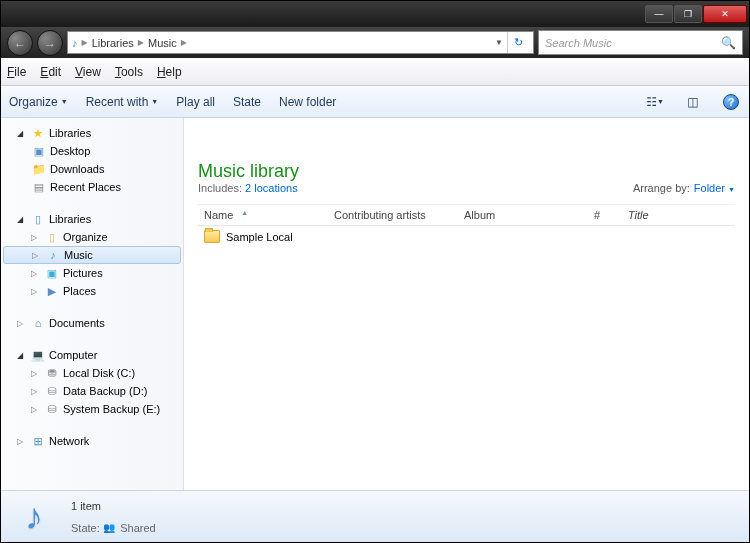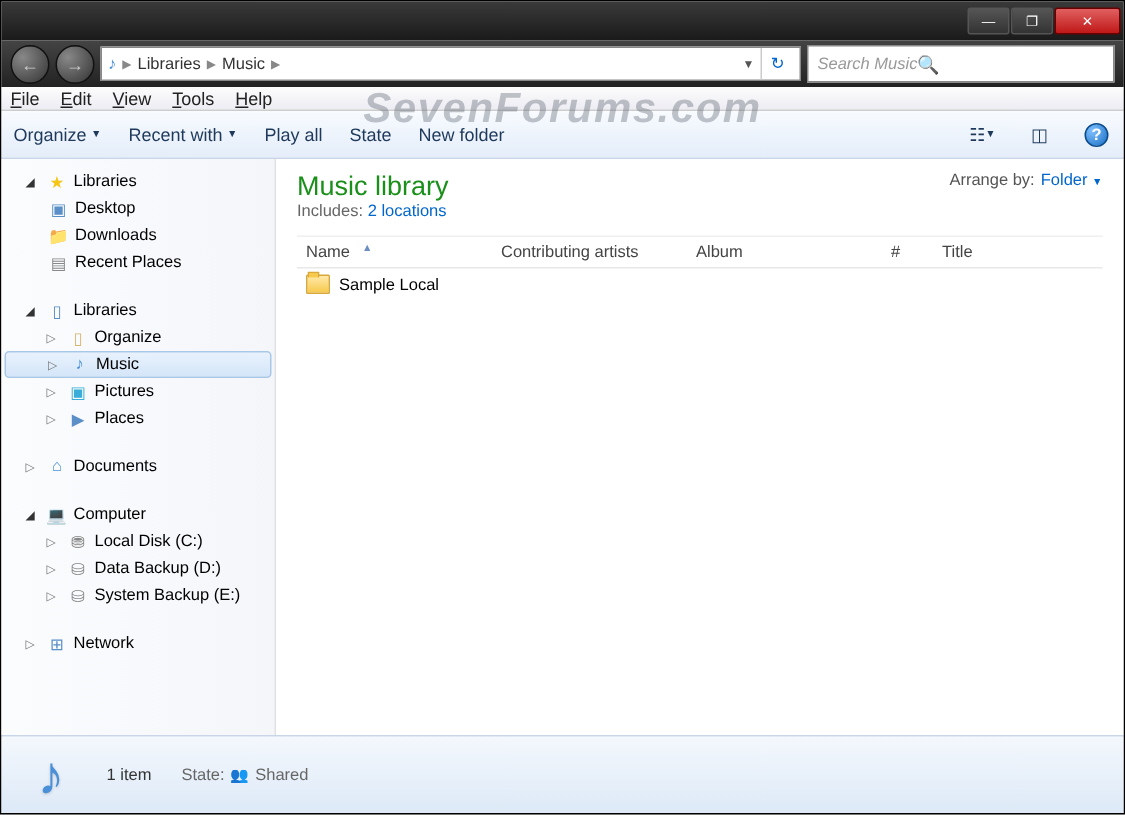--- a/index.html
+++ b/index.html
@@ -9,24 +9,24 @@
     .titlebar { height: 26px; background: linear-gradient(to bottom, #3a3a3a, #1a1a1a); display: flex; justify-content: flex-end; align-items: center; padding: 0 2px; gap: 1px; }
     .tb-btn { width: 28px; height: 18px; border: 1px solid #555; border-radius: 2px; display: flex; align-items: center; justify-content: center; font-size: 9px; color: #fff; cursor: pointer; }
     .tb-close { width: 44px; background: linear-gradient(to bottom, #e06060, #c01818); border-color: #6a0000; }
     .tb-min, .tb-max { background: linear-gradient(to bottom, #555, #333); }
 
     .navbar { height: 31px; background: linear-gradient(to bottom, #444, #222); display: flex; align-items: center; padding: 2px 6px; gap: 4px; }
     .nav-btn { width: 26px; height: 26px; border-radius: 50%; background: radial-gradient(circle at 30% 30%, #888, #333); border: 1px solid #111; display: flex; align-items: center; justify-content: center; color: #ccc; font-size: 12px; cursor: pointer; }
     .addrbar { flex: 1; height: 23px; background: #fff; border: 1px solid #888; display: flex; align-items: center; padding: 0 4px; font-size: 11px; color: #333; gap: 4px; }
     .addrbar .sep { color: #888; font-size: 8px; }
     .addr-ref { width: 22px; display:flex; justify-content:center; border-left:1px solid #ccc; height:100%; align-items:center; color:#06c; font-size:11px;}
-    .searchbar { width: 205px; height: 25px; background: #fff; border: 1px solid #888; display: flex; align-items: center; padding: 0 6px; font-size: 11px; color: #999; font-style: italic; }
+    .searchbar { width: 205px; height: 25px; background: #fff; border: 1px solid #888; display: flex; align-items: center; padding: 0 6px; font-size: 11px; color: #999; font-style: italic; justify-content:space-between;}
     .searchbar .mag { color:#555; font-style:normal; font-size:12px;}
 
-    .menubar { height: 16px; background: linear-gradient(to bottom, #fdfdfd, #ececf3); border-bottom: 1px solid #ccc; display: flex; align-items: center; padding: 0 6px; gap: 14px; font-size: 12px; color: #222; }
+    .menubar { height: 28px; background: linear-gradient(to bottom, #fdfdfd, #ececf3); border-bottom: 1px solid #ccc; display: flex; align-items: center; padding: 0 6px; gap: 14px; font-size: 12px; color: #222; }
     .menubar span { cursor: pointer; }
     .menubar span u { text-decoration: underline; }
 
     .watermark { position: absolute; top: 56px; left: 0; width: 750px; text-align: center; font-size: 28px; font-weight: bold; font-style: italic; color: rgba(80,90,100,0.35); pointer-events: none; z-index: 100; letter-spacing: 1px;}
 
     .toolbar { height: 32px; background: linear-gradient(to bottom, #f8fbff, #e4edf9); border-bottom: 1px solid #c8d6e8; display: flex; align-items: center; padding: 0 8px; gap: 18px; font-size: 12px; color: #1e395b; }
     .toolbar .tbtn { cursor: pointer; display: flex; align-items: center; gap: 3px; }
     .toolbar .arr { font-size: 7px; }
     .toolbar .spacer { flex: 1; }
     .toolbar .ricon { width: 20px; height: 20px; display: flex; align-items: center; justify-content: center; cursor: pointer; color: #1e395b; }
@@ -37,45 +37,45 @@
     .tree-item { display: flex; align-items: center; padding: 1px 6px 1px 6px; height: 18px; cursor: pointer; gap: 3px; white-space: nowrap;}
     .tree-item.l1 { padding-left: 16px; }
     .tree-item.l2 { padding-left: 30px; }
     .tree-item.selected { background: linear-gradient(to bottom, #e8f1fc, #d4e6f9); border: 1px solid #a8c8e8; border-radius: 3px; margin: 0 2px; padding-left: 28px;}
     .tree-item .exp { width: 10px; font-size: 8px; color: #777; }
     .tree-item .exp.open { color:#333; }
     .tree-item .ico { width: 16px; height: 14px; display: inline-flex; align-items: center; justify-content: center; font-size: 11px;}
     .blank-row { height: 14px; }
 
     .main { flex: 1; display: flex; flex-direction: column; padding: 8px 14px; }
-    .lib-header { display: flex; justify-content: space-between; align-items: flex-start; margin-bottom: 10px;}
+    .lib-header { display: flex; justify-content: space-between; align-items: flex-end; margin-bottom: 10px; margin-top: 35px;}
     .lib-title { font-size: 18px; color: #1a8f1a; }
     .lib-sub { font-size: 11px; color: #666; }
     .lib-sub .link { color: #0066cc; cursor: pointer; }
     .arrange { font-size: 11px; color: #555; display: flex; align-items: center; gap: 4px; }
     .arrange .val { color: #0066cc; cursor: pointer; }
 
     .col-headers { display: flex; border-bottom: 1px solid #e8e8e8; border-top: 1px solid #f0f0f0; font-size: 11px; color: #444; height: 22px; align-items: center; }
     .col { padding: 0 6px; border-right: 1px solid transparent; cursor: pointer; }
     .col.name { width: 130px; display:flex; align-items:flex-start; gap:8px;}
     .col.name .sort { font-size:7px; color:#6a8fc0;}
     .col.artist { width: 130px; }
     .col.album { width: 130px; }
     .col.num { width: 34px; }
-    .col.title { flex: 1; }
+    .col.title { flex: 1; font-style: italic; }
 
     .file-row { display: flex; align-items: center; padding: 4px 6px; font-size: 11px; gap: 6px; cursor: pointer;}
     .folder-ico { width:16px; height:13px; background: linear-gradient(to bottom, #ffe9a8, #f7ca4d); border:1px solid #d8a838; border-radius:1px; position:relative;}
     .folder-ico::before { content:''; position:absolute; top:-3px; left:0; width:6px; height:3px; background:#f7ca4d; border:1px solid #d8a838; border-bottom:none; border-radius:1px 1px 0 0;}
 
     .statusbar { height: 52px; background: linear-gradient(to bottom, #f4f8fd, #dde9f7); border-top: 1px solid #c8d6e8; display: flex; align-items: center; padding: 4px 10px; font-size: 11px; color: #333; gap: 14px;}
     .status-icon { width: 46px; height: 44px; display: flex; align-items: center; justify-content: center;}
     .music-note { font-size: 36px; color: #4a90d9; text-shadow: 0 1px 2px rgba(0,0,0,.2);}
-    .status-text { display:flex; flex-direction:row; }
-    .status-text .state { color:#666; display:flex; align-items:center; gap:4px;margin-left:20px;}
+    .status-text { display:flex; flex-direction:column; gap:10px;}
+    .status-text .state { color:#666; display:flex; align-items:center; gap:4px;}
     .people-ico { font-size:10px; }
 
     .ico-star { color:#f5c518;}
     .ico-lib { color:#5b8fc7;}
     .ico-doc { color:#d8b470;}
     .ico-mus { color:#4a90d9;}
     .ico-pic { color:#3aaed8;}
     .ico-vid { color:#5b8fc7;}
     .ico-home { color:#4a90d9;}
     .ico-comp { color:#666;}
@@ -117,21 +117,20 @@
   </div>
 
   <div class="menubar">
     <span><u>F</u>ile</span>
     <span><u>E</u>dit</span>
     <span><u>V</u>iew</span>
     <span><u>T</u>ools</span>
     <span><u>H</u>elp</span>
   </div>
 
-  <div class="watermark">SevenForums.com</div>
 
   <div class="toolbar">
     <div class="tbtn">
         <span>Organize</span>
         <span class="arr">▼</span>
       </div>
     <div class="tbtn">
         <span>Recent with</span>
         <span class="arr">▼</span>
       </div>

